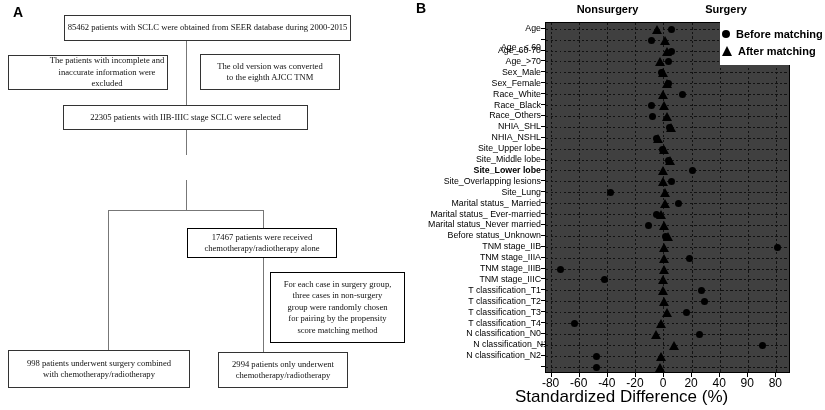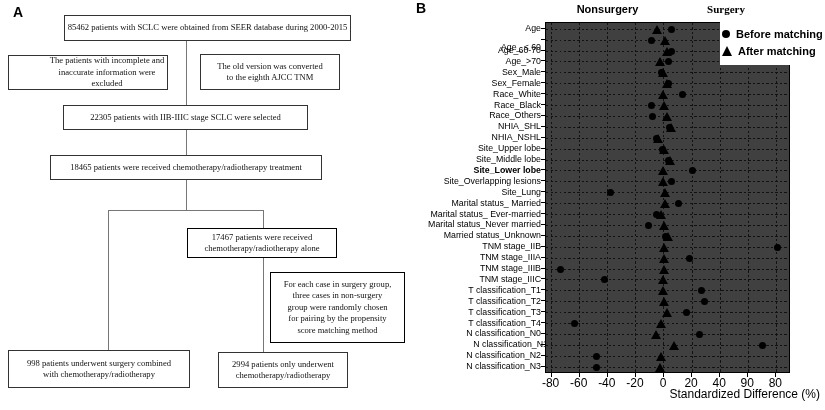--- a/index.html
+++ b/index.html
@@ -29,22 +29,22 @@
   .xtick{position:absolute;width:1px;height:4px;background:#000;top:372.6px;}
   .xticklab{position:absolute;top:376px;width:36px;text-align:center;font-size:12px;color:#000;}
   #legend{position:absolute;left:174px;top:-4px;width:112px;height:46px;background:#fff;
           display:flex;flex-direction:column;justify-content:center;gap:3px;padding-left:2px;box-sizing:border-box;}
   .leg-row{display:flex;align-items:center;gap:6px;height:14px;}
   .leg-dot{width:8px;height:8px;border-radius:50%;background:#000;flex:0 0 auto;}
   .leg-tri{width:0;height:0;border-left:5.5px solid transparent;border-right:5.5px solid transparent;
            border-bottom:10px solid #000;flex:0 0 auto;}
   .leg-text{font-size:11px;font-weight:bold;white-space:nowrap;}
   .grp{position:absolute;top:3px;font-size:11px;font-weight:bold;text-align:center;}
-  #xaxis-title{position:absolute;left:515px;top:387px;width:305px;text-align:right;
-               font-size:12px;color:#000;}
+  #xaxis-title{position:absolute;left:515px;top:387px;width:305px;text-align:left;
+               font-size:17px;color:#000;}
 </style>
 </head>
 <body>
 
 <div id="app">
 
   <div class="panel-label" style="left:13px;top:4px;">A</div>
 
   <div class="fline" style="left:186px;top:40px;width:1px;height:65px;"></div>
   <div class="fline" style="left:186px;top:130px;width:1px;height:25px;"></div>
@@ -53,37 +53,36 @@
   <div class="fline" style="left:108px;top:210px;width:1px;height:140px;"></div>
   <div class="fline" style="left:263px;top:210px;width:1px;height:18px;"></div>
   <div class="fline" style="left:263px;top:258px;width:1px;height:94px;"></div>
 
   <div class="fbox" style="left:64px;top:15px;width:287px;height:26px;white-space:nowrap;">85462 patients with SCLC were obtained from SEER database during 2000-2015</div>
   <div class="fbox" style="left:8px;top:55px;width:160px;height:35px;padding-left:40px;">The patients with incomplete and
 inaccurate information were excluded</div>
   <div class="fbox" style="left:200px;top:54px;width:140px;height:36px;">The old version was converted
 to the eighth AJCC TNM</div>
   <div class="fbox" style="left:63px;top:105px;width:245px;height:25px;white-space:nowrap;">22305 patients with IIB-IIIC stage SCLC were selected</div>
-  <div class="fbox" style="left:50px;top:155px;width:272px;height:25px;white-space:nowrap;">18465 patients were received chemotherapy/radiotherapy treatment</div>
   <div class="fbox thick" style="left:187px;top:228px;width:150px;height:30px;">17467 patients were received
 chemotherapy/radiotherapy alone</div>
   <div class="fbox thick" style="left:270px;top:272px;width:135px;height:71px;">For each case in surgery group,
 three cases in non-surgery
 group were randomly chosen
 for pairing by the propensity
 score matching method</div>
   <div class="fbox" style="left:8px;top:350px;width:182px;height:38px;">998 patients underwent surgery combined
 with chemotherapy/radiotherapy</div>
   <div class="fbox" style="left:218px;top:352px;width:130px;height:36px;">2994 patients only underwent
 chemotherapy/radiotherapy</div>
 
   <div class="panel-label" style="left:416px;top:0px;">B</div>
 
   <div class="grp" style="left:550px;width:115px;">Nonsurgery</div>
-  <div class="grp" style="left:682px;width:88px;font-family:Liberation Serif, serif;">Surgery</div>
+  <div class="grp" style="left:682px;width:88px;">Surgery</div>
 
   <div id="ylabels">
       <div class="ylab" style="top: 1.2px; left: 0px; width: 100%;">Age</div>
       <div class="ylab" style="top: 12.1px; left: 0px; width: 100%; margin-top: 8px;">Age_ ≤ 60</div>
       <div class="ylab" style="top: 23px; left: 0px; width: 100%;">Age_60-70</div>
       <div class="ylab" style="top: 33.9px; left: 0px; width: 100%;">Age_&gt;70</div>
       <div class="ylab" style="top: 44.8px; left: 0px; width: 100%;">Sex_Male</div>
       <div class="ylab" style="top: 55.7px; left: 0px; width: 100%;">Sex_Female</div>
       <div class="ylab" style="top: 66.6px; left: 0px; width: 100%;">Race_White</div>
       <div class="ylab" style="top: 77.5px; left: 0px; width: 100%;">Race_Black</div>
@@ -91,33 +90,32 @@
       <div class="ylab" style="top: 99.3px; left: 0px; width: 100%;">NHIA_SHL</div>
       <div class="ylab" style="top: 110.2px; left: 0px; width: 100%;">NHIA_NSHL</div>
       <div class="ylab" style="top: 121.1px; left: 0px; width: 100%;">Site_Upper lobe</div>
       <div class="ylab" style="top: 132px; left: 0px; width: 100%;">Site_Middle lobe</div>
       <div class="ylab" style="top: 142.9px; left: 0px; width: 100%; font-weight: bold;">Site_Lower lobe</div>
       <div class="ylab" style="top: 153.8px; left: 0px; width: 100%;">Site_Overlapping lesions</div>
       <div class="ylab" style="top: 164.7px; left: 0px; width: 100%;">Site_Lung</div>
       <div class="ylab" style="top: 186.5px; left: 0px; width: 100%;">Marital status_ Ever-married</div>
       <div class="ylab" style="top: 175.6px; left: 0px; width: 100%;">Marital status_ Married</div>
       <div class="ylab" style="top: 197.4px; left: 0px; width: 100%;">Marital status_Never married</div>
-      <div class="ylab" style="top: 208.3px; left: 0px; width: 100%;">Married status_Unknown</div>
+      <div class="ylab" style="top: 208.3px; left: 0px; width: 100%;">Before status_Unknown</div>
       <div class="ylab" style="top: 219.2px; left: 0px; width: 100%;">TNM stage_IIB</div>
       <div class="ylab" style="top: 230.1px; left: 0px; width: 100%;">TNM stage_IIIA</div>
       <div class="ylab" style="top: 241px; left: 0px; width: 100%;">TNM stage_IIIB</div>
       <div class="ylab" style="top: 251.9px; left: 0px; width: 100%;">TNM stage_IIIC</div>
       <div class="ylab" style="top: 262.8px; left: 0px; width: 100%;">T classification_T1</div>
       <div class="ylab" style="top: 273.7px; left: 0px; width: 100%;">T classification_T2</div>
       <div class="ylab" style="top: 284.6px; left: 0px; width: 100%;">T classification_T3</div>
       <div class="ylab" style="top: 295.5px; left: 0px; width: 100%;">T classification_T4</div>
       <div class="ylab" style="top: 306.4px; left: 0px; width: 100%;">N classification_N0</div>
       <div class="ylab" style="top: 317.3px; left: 7px; width: 100%; text-align: right;">N classification_N1</div>
       <div class="ylab" style="top: 328.2px; left: 0px; width: 100%;">N classification_N2</div>
-      <div class="ylab" style="top: 339.1px; left: 0px; width: 100%;">N classification_N3</div>
     </div>
 
   <div id="plot">
 
   <div class="vgrid" style="left: 5.1185px;"></div>
       <div class="vgrid" style="left: 33.211px;"></div>
       <div class="vgrid" style="left: 61.3035px;"></div>
       <div class="vgrid" style="left: 89.396px;"></div>
       <div class="vgrid" style="left: 117.488px;"></div>
       <div class="vgrid" style="left: 145.581px;"></div>

